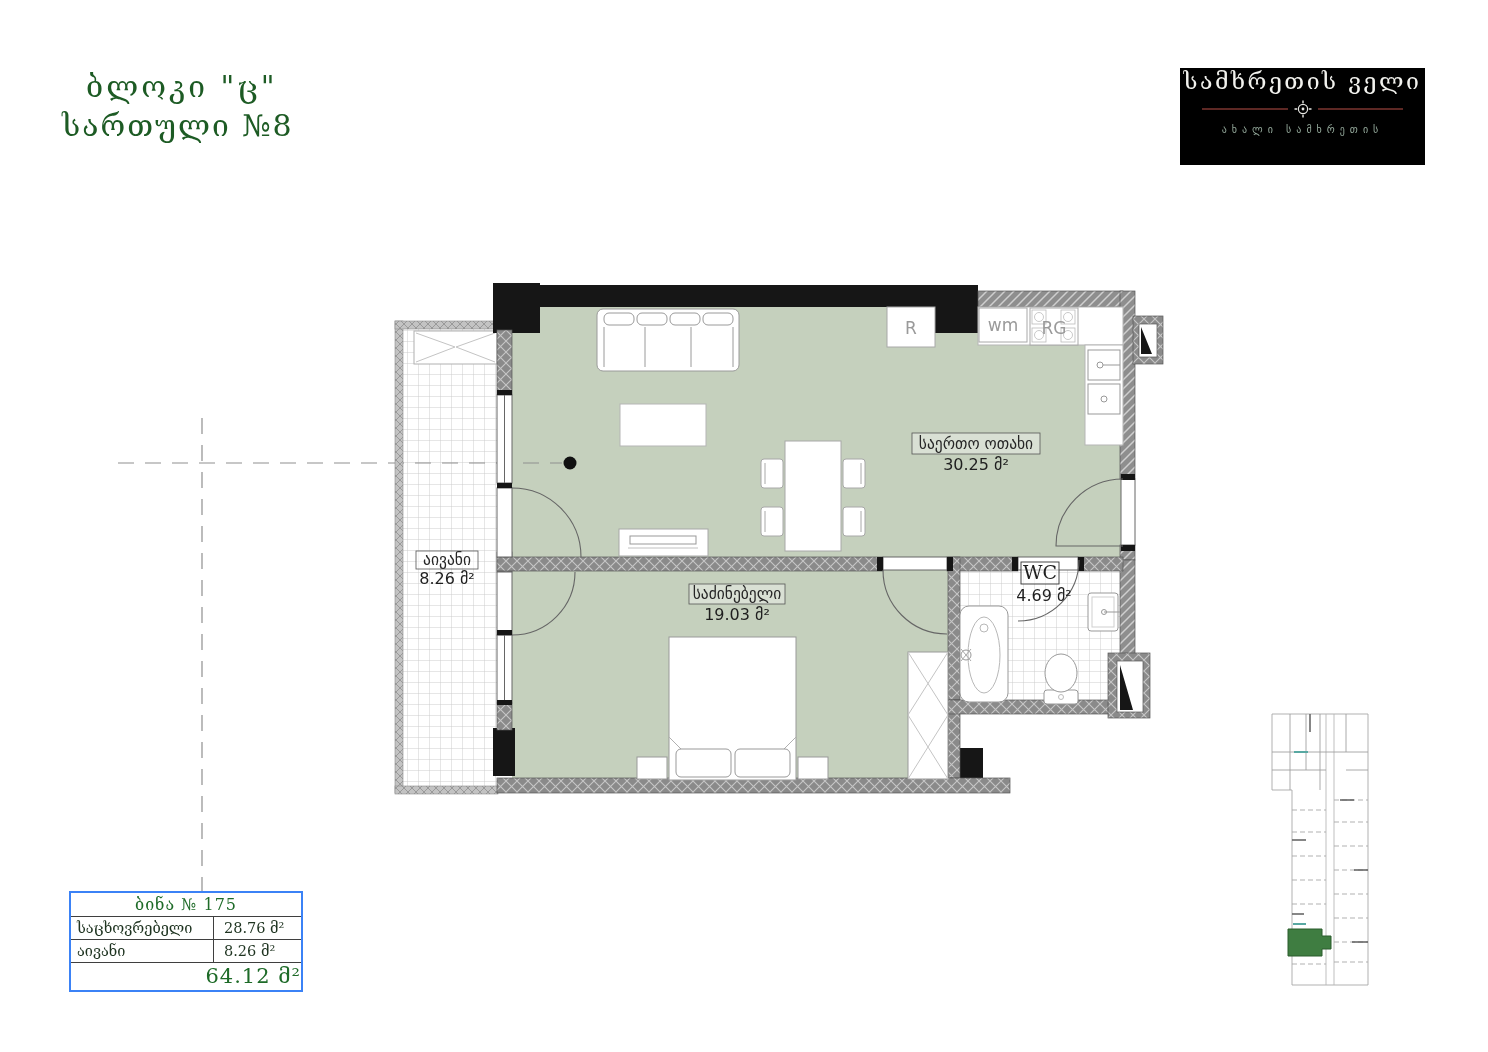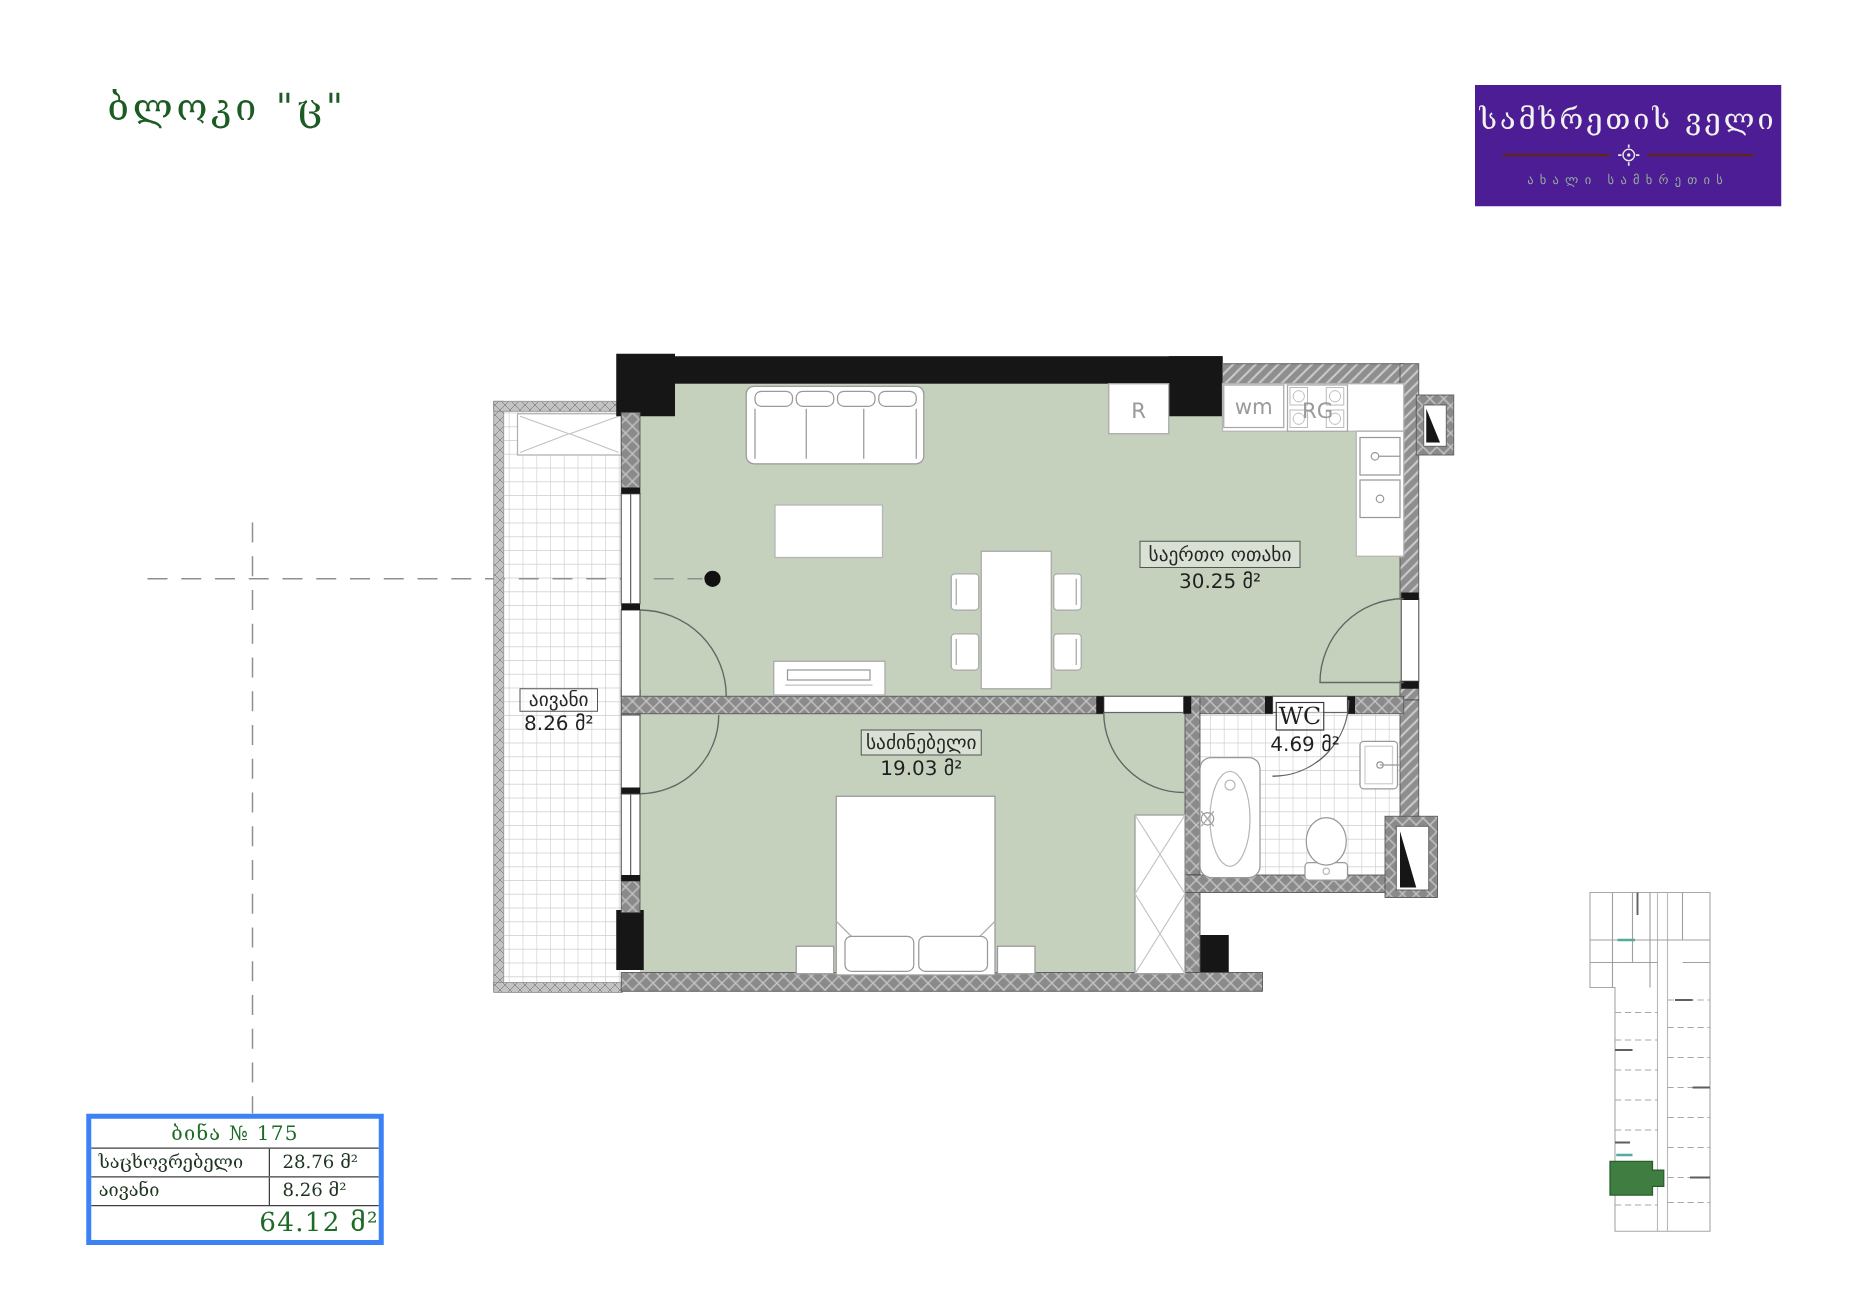--- a/index.html
+++ b/index.html
@@ -7,30 +7,30 @@
     position:relative; width:1488px; height:1052px; background:#ffffff;
     font-family:"DejaVu Sans", sans-serif; overflow:hidden;
   }
   
   .title-block { position:absolute; left:62px; top:70px; color:#1d5b24;
     font-family:"DejaVu Serif","DejaVu Sans",serif; line-height:1.15; }
   .title-line1 { font-size:30px; letter-spacing:3px; padding-left:24px; }
   .title-line2 { font-size:30px; letter-spacing:2px; margin-top:4px; }
   
   .logo { position:absolute; left:1180px; top:68px; width:245px; height:97px;
-    background:#4c1d95; color:#f2f2ee; display:flex; flex-direction:column;
-    align-items:center; justify-content:center; }
+    background:#000000; color:#f2f2ee; display:flex; flex-direction:column;
+    align-items:center; justify-content:flex-start; }
   .logo-title { font-size:23px; letter-spacing:2.5px; font-family:"DejaVu Serif","DejaVu Sans",serif; }
   .logo-divider { display:flex; align-items:center; width:82%; margin-top:5px; }
   .logo-line { flex:1; height:2px; background:#5d2824; }
   .logo-compass { width:20px; height:20px; margin:0 5px; flex:0 0 auto; }
   .logo-sub { font-size:10px; letter-spacing:5px; color:#93a89a; margin-top:5px; }
   
   .sum-table { position:absolute; left:69px; top:891px; width:230px;
-    border:4px solid #3b82f6; font-family:"DejaVu Serif","DejaVu Sans",serif;
+    border:2px solid #3b82f6; font-family:"DejaVu Serif","DejaVu Sans",serif;
     background:#fff; }
   .sum-header { height:23px; line-height:23px; text-align:center; color:#1e6b28;
     font-size:16px; letter-spacing:1px; border-bottom:1px solid #3f3f3f; }
   .sum-row { display:flex; height:22px; line-height:22px; border-bottom:1px solid #3f3f3f;
     color:#1e3320; font-size:14.5px; }
   .sum-row .lbl { width:136px; padding-left:6px; border-right:1px solid #3f3f3f; }
   .sum-row .val { flex:1; padding-left:10px; }
   .sum-total { height:27px; line-height:27px; text-align:right; color:#1e6b28;
     font-size:21px; letter-spacing:1px; }
   
@@ -39,20 +39,21 @@
   .room-area  { font-size:16px;  fill:#1f1f1f; }
   .appl-label { font-size:17px; fill:#9a9a9a; }
 </style>
 </head>
 <body>
 
 <div class="canvas">
 
   <div class="title-block">
     <div class="title-line1">ბლოკი "ც"</div>
+    <div class="title-line2">სართული №8</div>
   </div>
 
   <div class="logo">
     <div class="logo-title">სამხრეთის ველი</div>
     <div class="logo-divider">
       <div class="logo-line"></div>
       <svg class="logo-compass" viewBox="0 0 20 20">
         <circle cx="10" cy="10" r="4.6" fill="none" stroke="#e8e8e4" stroke-width="1.2"></circle>
         <circle cx="10" cy="10" r="1.4" fill="#e8e8e4"></circle>
         <path d="M10 1.5 V4.2 M10 15.8 V18.5 M1.5 10 H4.2 M15.8 10 H18.5" stroke="#e8e8e4" stroke-width="1.4"></path>

